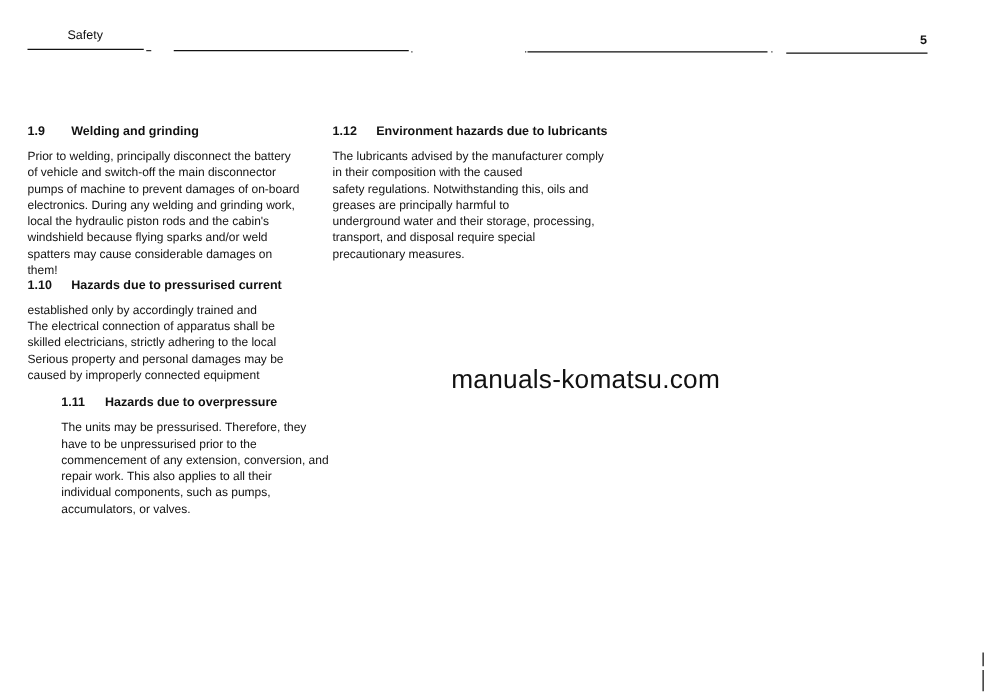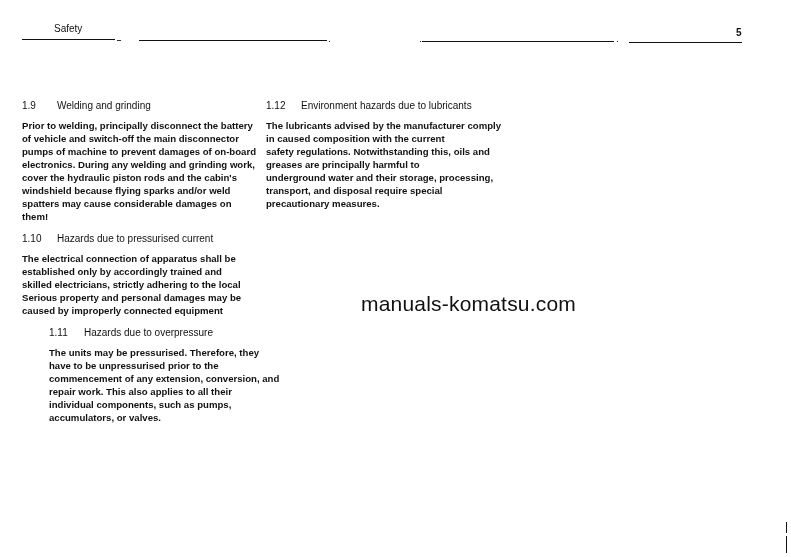--- a/index.html
+++ b/index.html
@@ -6,24 +6,24 @@
   body {
     width: 791px; height: 557px; background: #ffffff; position: relative;
     overflow: hidden; font-family: "Liberation Sans", sans-serif; color: #111;
   }
   .abs { position: absolute; }
   .rule { position: absolute; height: 1px; background: #111; }
   .tick { position: absolute; height: 1px; background: #333; }
   .hdr-title { left: 22px; top: 23px; font-size: 10px; margin-left: 32px; }
   .page-num { left: 736px; top: 27px; font-size: 10px; font-weight: bold; }
   .col { position: absolute; width: 245px; }
-  .sec-head { font-size: 10px; font-weight: normal; display: flex; margin: 0; }
+  .sec-head { font-size: 10px; font-weight: bold; display: flex; margin: 0; }
   .sec-num { width: 35px; display: inline-block; }
   .sec-body { font-size: 9.6px; line-height: 13px; margin: 8px 0 0 0; }
-  .sec-body span { display: block; white-space: nowrap; font-weight: bold; }
+  .sec-body span { display: block; white-space: nowrap; }
   .watermark { left: 361px; top: 292px; font-size: 21px; color: #111; letter-spacing: 0.2px; }
   .vbar { position: absolute; width: 1px; background: #111; }
 </style>
 </head>
 <body>
 
 <div class="abs hdr-title">Safety</div>
 <div class="abs page-num">5</div>
 
 <div class="rule" style="left:22px; top:39px; width:93px;"></div>
@@ -39,35 +39,35 @@
   <div>
     <h3 class="sec-head">
       <span class="sec-num">1.9</span>
       <span>Welding and grinding</span>
     </h3>
     <p class="sec-body">
       <span>Prior to welding, principally disconnect the battery</span>
       <span>of vehicle and switch-off the main disconnector</span>
       <span>pumps of machine to prevent damages of on-board</span>
       <span>electronics. During any welding and grinding work,</span>
-      <span>cover the hydraulic piston rods and the cabin's</span>
+      <span>local the hydraulic piston rods and the cabin's</span>
       <span>windshield because flying sparks and/or weld</span>
       <span>spatters may cause considerable damages on</span>
       <span>them!</span>
     </p>
   </div>
 
-  <div style="margin-top:10px;">
+  <div style="">
     <h3 class="sec-head">
       <span class="sec-num">1.10</span>
       <span>Hazards due to pressurised current</span>
     </h3>
     <p class="sec-body">
+      <span>established only by accordingly trained and</span>
       <span>The electrical connection of apparatus shall be</span>
-      <span>established only by accordingly trained and</span>
       <span>skilled electricians, strictly adhering to the local</span>
       <span>Serious property and personal damages may be</span>
       <span>caused by improperly connected equipment</span>
     </p>
   </div>
 
   <div style="margin-top:10px;margin-left:27px;">
     <h3 class="sec-head">
       <span class="sec-num">1.11</span>
       <span>Hazards due to overpressure</span>
@@ -84,21 +84,21 @@
 </div>
 
 <div class="col" style="left:266px; top:100px; width:250px;">
   <div>
     <h3 class="sec-head">
       <span class="sec-num">1.12</span>
       <span>Environment hazards due to lubricants</span>
     </h3>
     <p class="sec-body">
       <span>The lubricants advised by the manufacturer comply</span>
-      <span>in caused composition with the current</span>
+      <span>in their composition with the caused</span>
       <span>safety regulations. Notwithstanding this, oils and</span>
       <span>greases are principally harmful to</span>
       <span>underground water and their storage, processing,</span>
       <span>transport, and disposal require special</span>
       <span>precautionary measures.</span>
     </p>
   </div>
 </div>
 
 <div class="abs watermark">manuals-komatsu.com</div>

